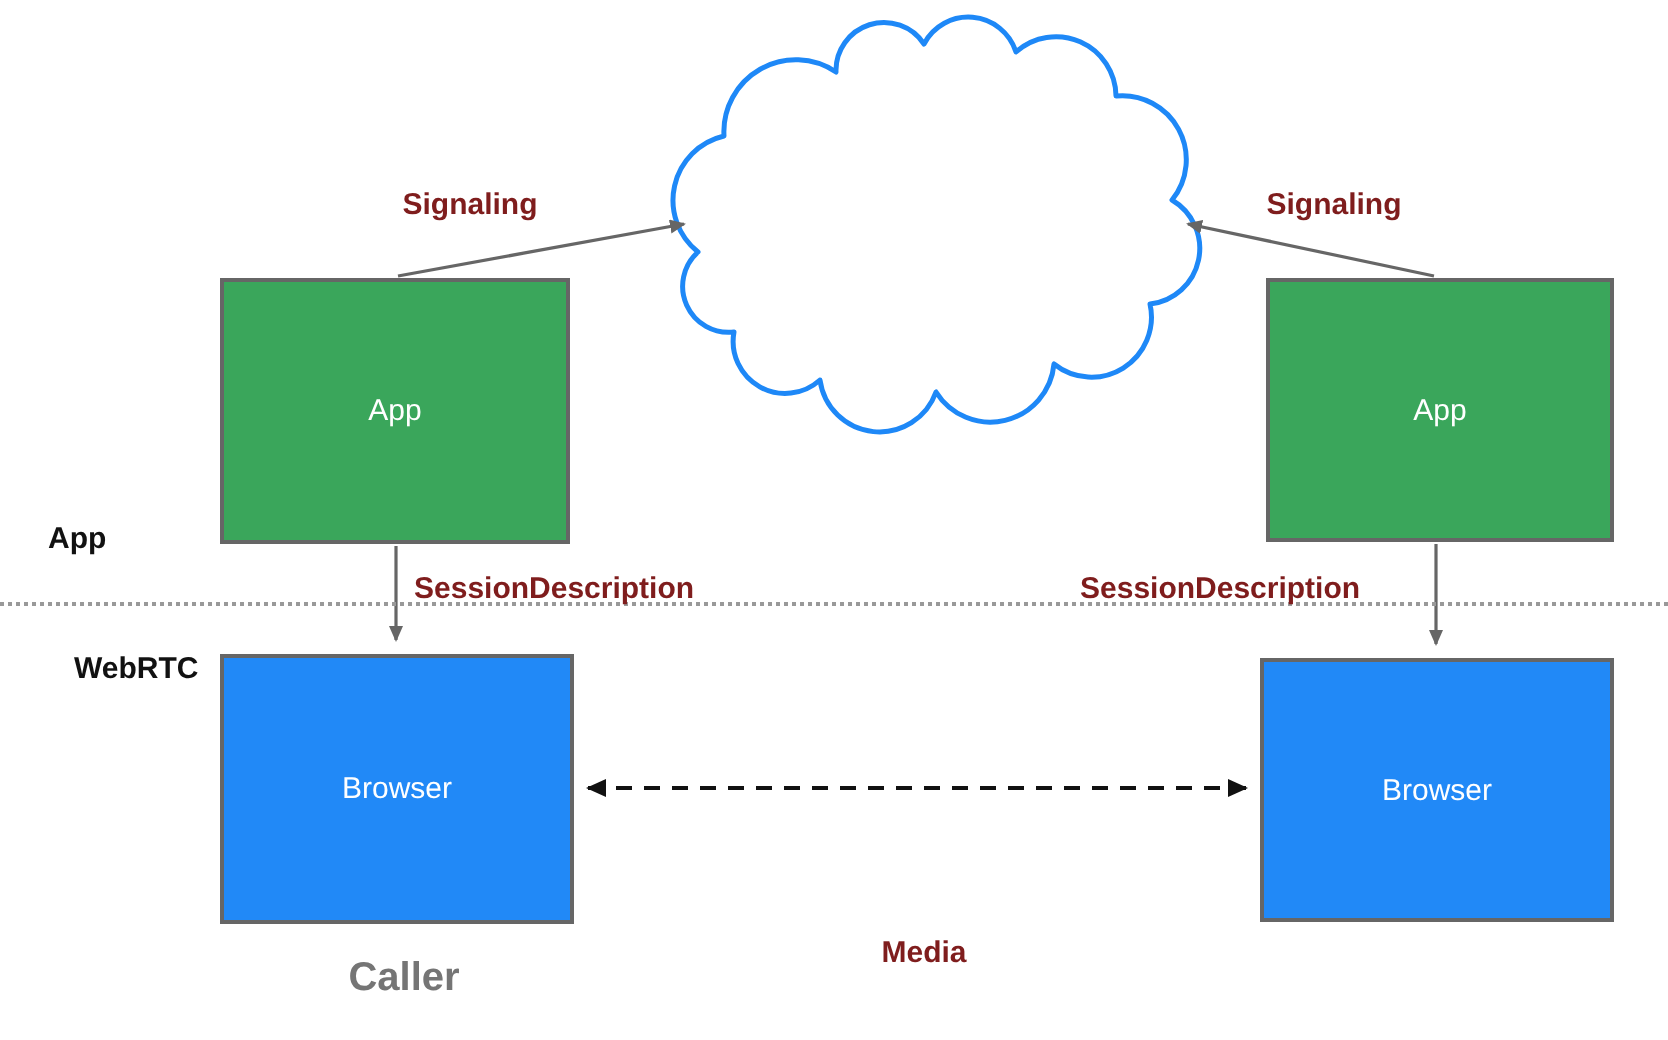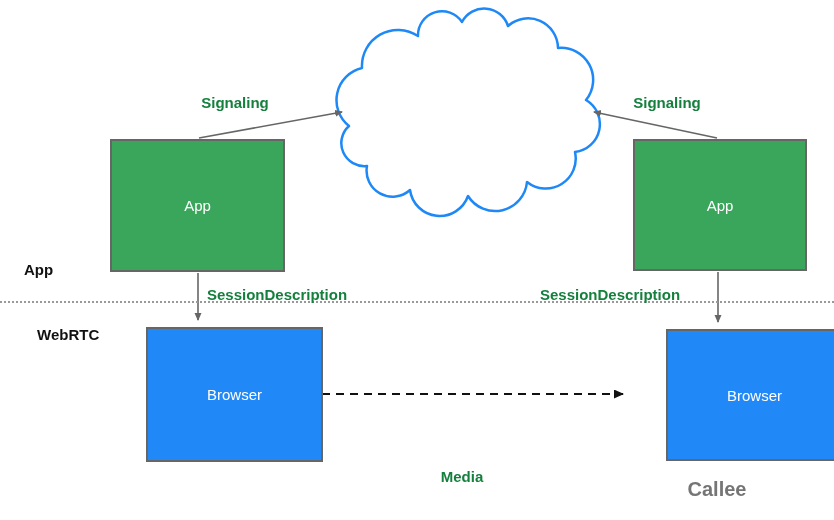--- a/index.html
+++ b/index.html
@@ -20,32 +20,32 @@
     position: absolute;
     display: flex;
     align-items: center;
     justify-content: center;
     color: #ffffff;
     font-size: 15px;
     border: 2px solid #666666;
     box-sizing: border-box;
   }
   .node.app      { background: var(--app-fill, #3AA65B); }
-  .node.browser  { background: var(--browser-fill, #2189F7); margin-left: 36px; }
+  .node.browser  { background: var(--browser-fill, #2189F7); }
 
   .node-caller-app      { left: 110px; top: 139px; width: 175px; height: 133px; }
   .node-callee-app      { left: 633px; top: 139px; width: 174px; height: 132px; }
   .node-caller-browser  { left: 110px; top: 327px; width: 177px; height: 135px; }
   .node-callee-browser  { left: 630px; top: 329px; width: 177px; height: 132px; }
 
   .edge-label {
     position: absolute;
     font-size: 15px;
     font-weight: bold;
-    color: #15803d;
+    color: #7f1d1d;
     text-align: center;
     white-space: nowrap;
   }
   .lbl-signaling-left   { left: 180px; top: 94px;  width: 110px; }
   .lbl-signaling-right  { left: 612px; top: 94px;  width: 110px; }
   .lbl-session-left     { left: 207px; top: 286px; width: 172px; text-align: left; }
   .lbl-session-right    { left: 540px; top: 286px; width: 172px; text-align: left; }
   .lbl-media            { left: 412px; top: 420px; width: 100px; margin-top: 48px; }
 
   .layer-label {
@@ -128,15 +128,15 @@
   <div class="node app node-callee-app">App</div>
   <div class="node browser node-caller-browser">Browser</div>
   <div class="node browser node-callee-browser">Browser</div>
 
   <div class="edge-label lbl-signaling-left">Signaling</div>
   <div class="edge-label lbl-signaling-right">Signaling</div>
   <div class="edge-label lbl-session-left">SessionDescription</div>
   <div class="edge-label lbl-session-right">SessionDescription</div>
   <div class="edge-label lbl-media">Media</div>
 
-  <div class="role-label lbl-callee">Callee</div>
+  <div class="role-label lbl-caller">Caller</div>
 
 </div>
 
 </body></html>

